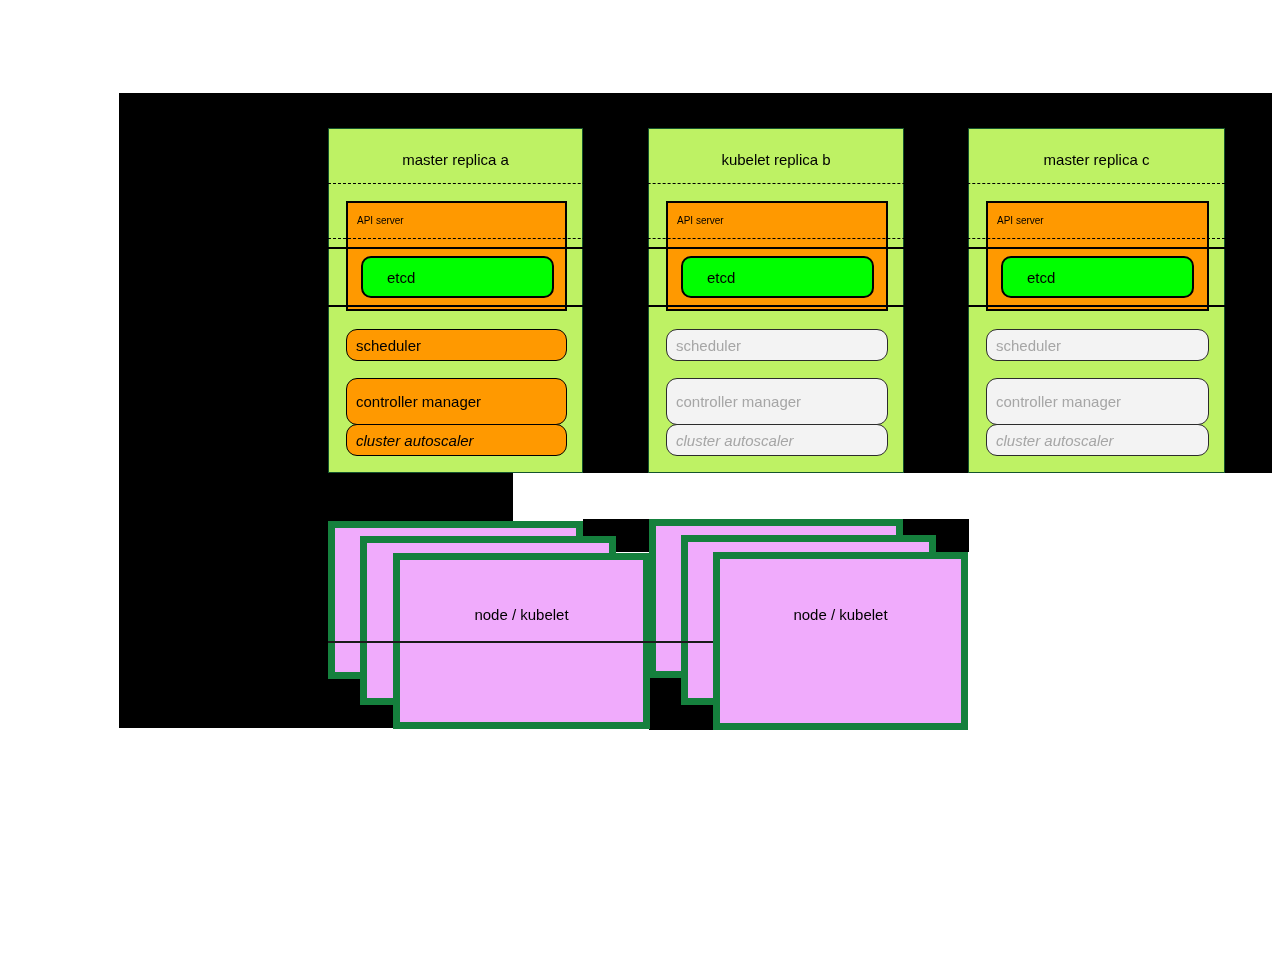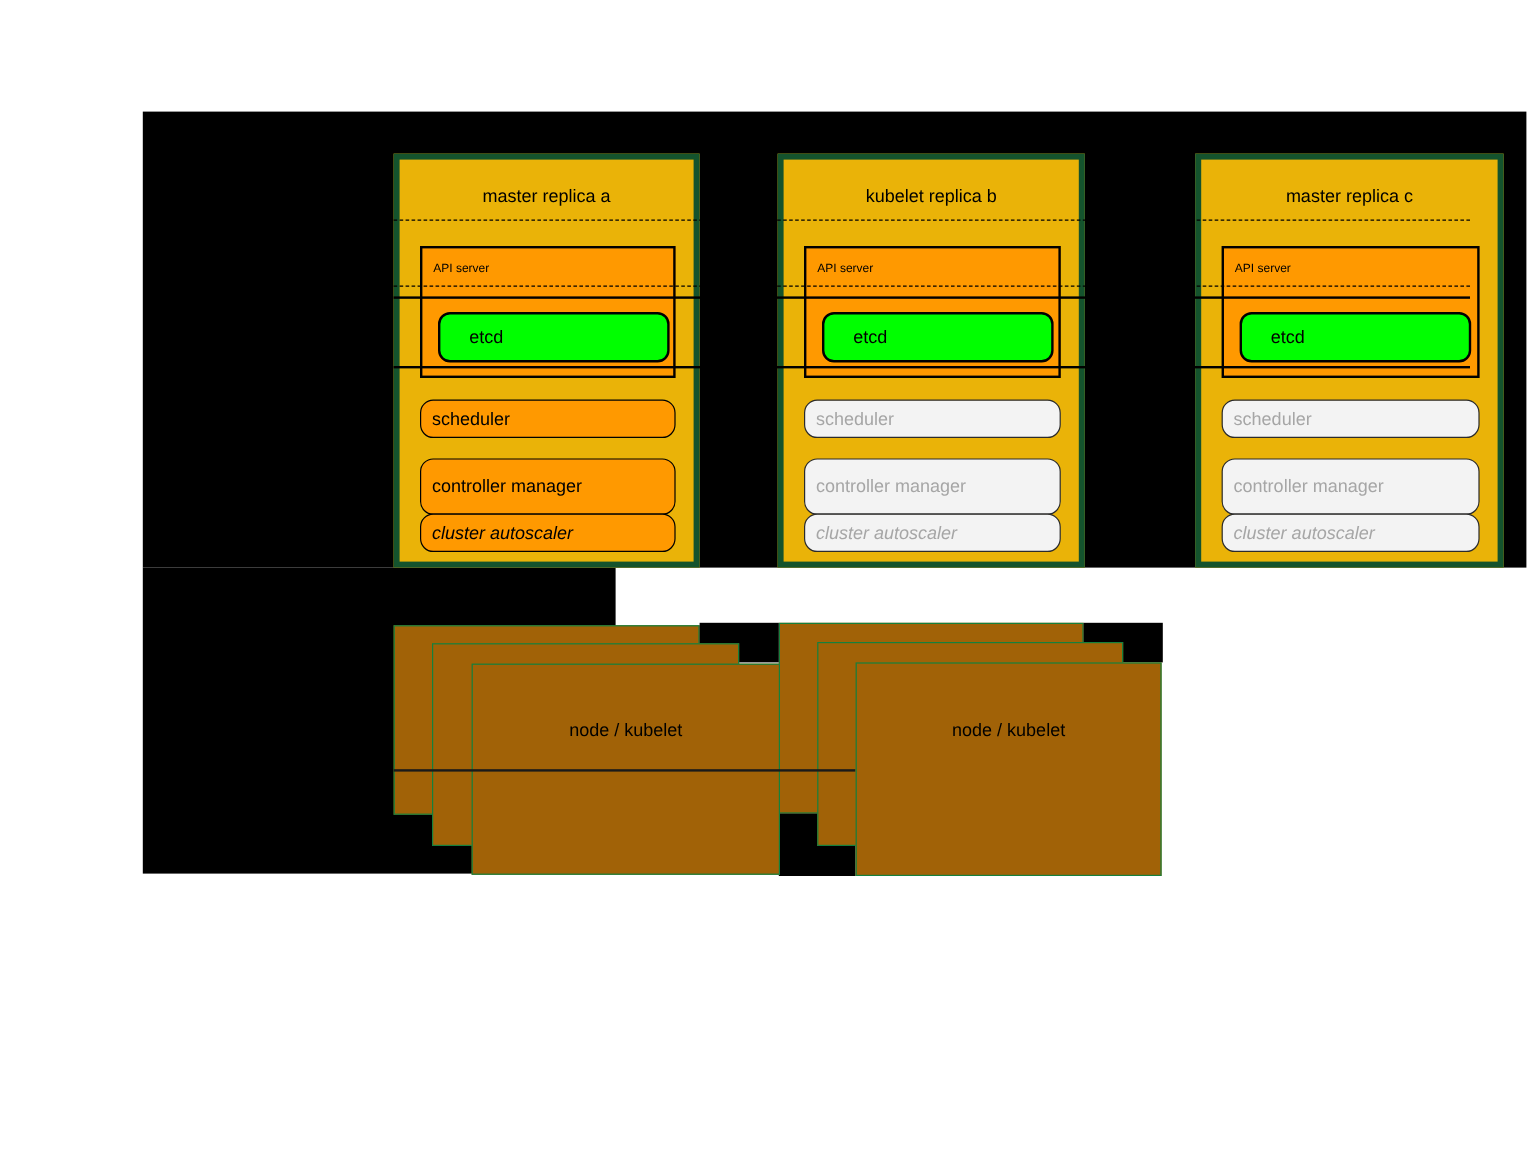--- a/index.html
+++ b/index.html
@@ -5,21 +5,21 @@
   html,body{margin:0;padding:0;background:#fff;}
   .canvas{
     position:relative;width:1280px;height:960px;background:#ffffff;overflow:hidden;
     font-family:"Liberation Sans","DejaVu Sans",sans-serif;color:#000;
   }
   .abs{position:absolute;}
   .black{background:#000000;}
 
   
   .master{
-    background:#eab308;border:5px solid #14532d;box-sizing:border-box;z-index:2;
+    background:#bef264;border:1px solid #14532d;box-sizing:border-box;z-index:2;
   }
   .master-title{
     position:absolute;left:0;top:22px;width:100%;text-align:center;
     font-size:15px;color:#000;
   }
   .api-box{
     position:absolute;left:17px;right:15px;top:72px;height:110px;
     background:#ff9900;border:2px solid #000;box-sizing:border-box;
   }
   .api-label{position:absolute;left:9px;top:12px;font-size:10px;color:#000;}
@@ -38,21 +38,21 @@
   .comp.standby{background:#f3f3f3;border:1px solid #2b2b2b;color:#a6a6a6;}
   .comp.c1{top:200px;}
   .comp.c2{top:249px;height:47px;}
   .comp.c3{top:295px;font-style:italic;}
 
   
   .sep-dash{left:328px;width:897px;height:0;border-top:1px dashed #000;z-index:3;}
   .sep-solid{left:328px;width:897px;height:2px;background:#000;z-index:3;}
 
   
-  .nodebox{background:#a16207;border:1px solid #15803d;box-sizing:border-box;}
+  .nodebox{background:#f0abfc;border:7px solid #15803d;box-sizing:border-box;}
   .node-title{
     position:absolute;left:0;width:100%;text-align:center;font-size:15px;color:#000;
   }
 </style>
 </head>
 <body>
 
 <div class="canvas">
 
   <div class="abs black" style="left:119px;top:93px;width:1153px;height:380px;z-index:1;"></div>
@@ -92,21 +92,21 @@
       <span>scheduler</span>
     </div>
     <div class="comp standby c2">
       <span>controller manager</span>
     </div>
     <div class="comp standby c3">
       <span>cluster autoscaler</span>
     </div>
   </div>
 
-  <div class="abs master" style="left:996px;top:128px;width:257px;height:345px;">
+  <div class="abs master" style="left:968px;top:128px;width:257px;height:345px;">
     <div class="master-title">master replica c</div>
     <div class="api-box">
       <div class="api-label">API server</div>
     </div>
     <div class="etcd-box">
       <span class="etcd-label">etcd</span>
     </div>
     <div class="comp standby c1">
       <span>scheduler</span>
     </div>

